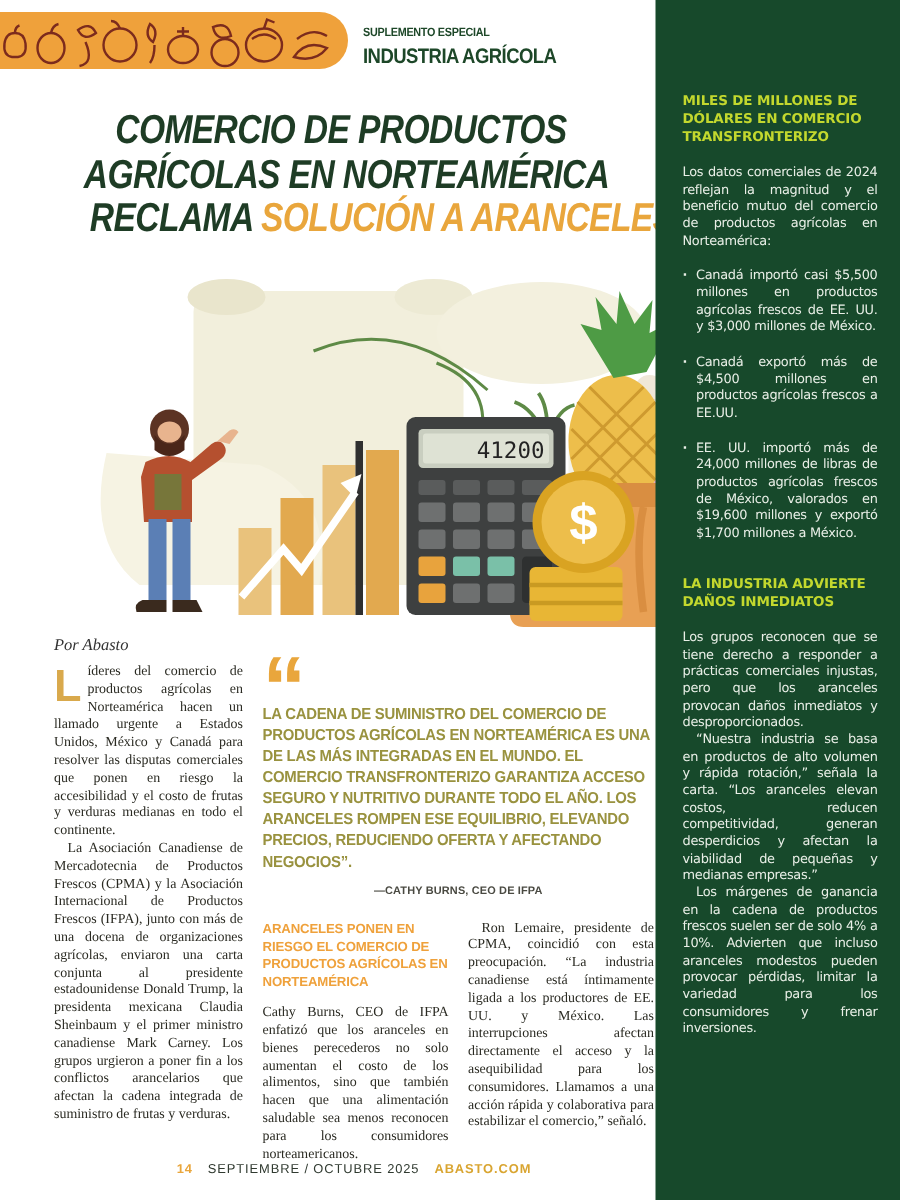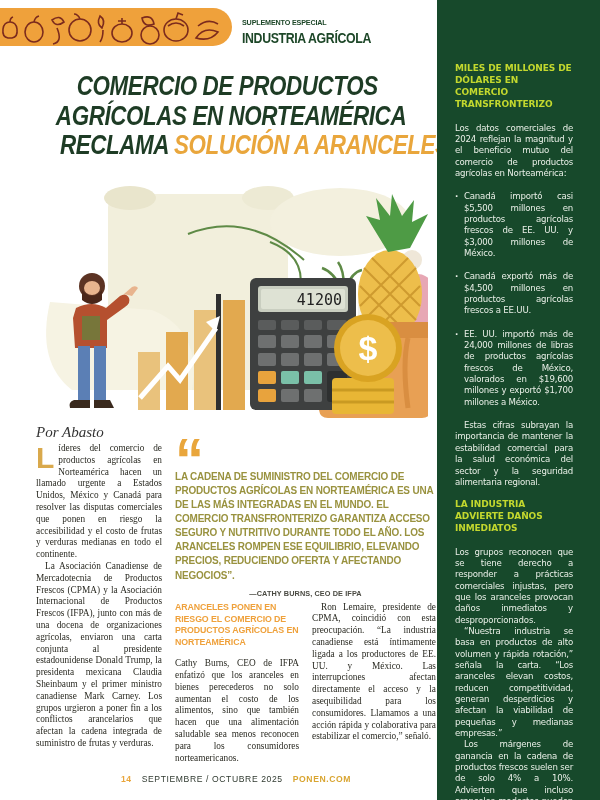--- a/index.html
+++ b/index.html
@@ -15,48 +15,48 @@
 
   
   .headline { position:absolute; left:20px; top:72px; width:415px; text-align:center;
     font-family:"Liberation Sans", sans-serif; font-weight:bold; color:#1E3C25;
     font-size:27px; line-height:1.1; letter-spacing:-0.5px; }
   .headline .hl-line { display:block;font-style:italic; }
   .headline .hl-inner { display:inline-block; transform:scaleX(0.83); transform-origin:center; white-space:nowrap; }
   .headline .accent { color:#E9A63C; }
 
   
-  .illustration { position:absolute; left:20px; top:182px; width:408px; height:240px; }
-
-  
-  .byline { position:absolute; left:36px; top:424px; font-style:italic; font-size:15px; color:#333; }
+  .illustration { position:absolute; left:41px; top:182px; width:408px; height:240px; }
+
+  
+  .byline { position:absolute; left:36px; top:424px; font-style:italic; font-size:11px; color:#333; }
   .body-grid { position:absolute; left:36px; top:443px; width:400px; display:flex; gap:13px; }
   .colA { width:126px; }
   .col-right { width:261px; }
   .bodytext { font-size:9.3px; line-height:1.27; text-align:justify; color:#2A2A22; }
   .bodytext.indent { text-indent:9px; }
   .dropcap { float:left; font-family:"Liberation Sans", sans-serif; font-weight:bold;
     font-size:30px; line-height:0.82; color:#D9A94C; padding:3px 4px 0 0; }
 
   .quote-mark { font-family:"Liberation Sans", sans-serif; font-weight:bold; font-size:58px;
     color:#E9A63C; line-height:0.55; height:26px; letter-spacing:-3px; }
   .quote-text { font-family:"Liberation Sans", sans-serif; font-weight:bold;
     font-size:10.6px; line-height:1.33; color:#99923F; letter-spacing:-0.2px;
     transform:scaleX(0.94); transform-origin:left; width:106%; }
   .quote-attr { margin-top:7px; font-family:"Liberation Sans", sans-serif; font-weight:bold;
     font-size:7.3px; color:#4a4a42; letter-spacing:0.1px;text-align:center; }
 
-  .two-cols { display:flex; gap:13px; margin-top:4px; }
+  .two-cols { display:flex; gap:13px; margin-top:16px; }
   .colB, .colC { width:124px; }
   .subhead { font-family:"Liberation Sans", sans-serif; font-weight:bold; font-size:8.8px;
     line-height:1.35; color:#EFA13B; margin-bottom:9px; letter-spacing:-0.1px; }
 
   
   .sidebar { position:absolute; left:437px; top:0; width:163px; height:800px;
-    background:#17492B; color:#E9EFE7; padding:62px 27px 0 18px;
+    background:#17492B; color:#E9EFE7; padding:62px 15px 0 18px;
     font-family:"DejaVu Sans", sans-serif; }
   .sb-head { color:#C3D82E; font-weight:bold; font-size:9px; line-height:1.35;
     letter-spacing:-0.1px; margin-bottom:12px; }
   .sb-p { font-size:8.6px; line-height:1.32; text-align:justify; margin-bottom:12px; letter-spacing:-0.2px; }
   .sb-p.indent { text-indent:9px; margin-bottom:0; }
   .sb-bullet { position:relative; padding-left:9px; font-size:8.6px; line-height:1.32;
     text-align:justify; margin-bottom:12px; letter-spacing:-0.2px; }
   .sb-bullet::before { content:"·"; position:absolute; left:0; top:0; font-weight:bold; }
   .sb-gap { height:10px; }
 
@@ -238,23 +238,22 @@
     </div>
   </div>
 </div>
 
 <aside class="sidebar">
   <div class="sb-head">MILES DE MILLONES DE DÓLARES EN COMERCIO TRANSFRONTERIZO</div>
   <p class="sb-p">Los datos comerciales de 2024 reflejan la magnitud y el beneficio mutuo del comercio de productos agrícolas en Norteamérica:</p>
   <div class="sb-bullet">Canadá importó casi $5,500 millones en productos agrícolas frescos de EE. UU. y $3,000 millones de México.</div>
   <div class="sb-bullet">Canadá exportó más de $4,500 millones en productos agrícolas frescos a EE.UU.</div>
   <div class="sb-bullet">EE. UU. importó más de 24,000 millones de libras de productos agrícolas frescos de México, valorados en $19,600 millones y exportó $1,700 millones a México.</div>
-  <p class="sb-p indent">Estas cifras subrayan la importancia de mantener la estabilidad comercial para la salud económica del sector y la seguridad alimentaria regional.</p>
   <div class="sb-gap"></div>
   <div class="sb-head">LA INDUSTRIA ADVIERTE DAÑOS INMEDIATOS</div>
   <p class="sb-p" style="margin-bottom:0">Los grupos reconocen que se tiene derecho a responder a prácticas comerciales injustas, pero que los aranceles provocan daños inmediatos y desproporcionados.</p>
   <p class="sb-p indent">“Nuestra industria se basa en productos de alto volumen y rápida rotación,” señala la carta. “Los aranceles elevan costos, reducen competitividad, generan desperdicios y afectan la viabilidad de pequeñas y medianas empresas.”</p>
   <p class="sb-p indent">Los márgenes de ganancia en la cadena de productos frescos suelen ser de solo 4% a 10%. Advierten que incluso aranceles modestos pueden provocar pérdidas, limitar la variedad para los consumidores y frenar inversiones.</p>
 </aside>
 
 <div class="footer">
-  <span class="pg">14</span><span>SEPTIEMBRE / OCTUBRE 2025</span><span class="site">PONEN.COM</span>
+  <span class="pg">14</span><span>SEPTIEMBRE / OCTUBRE 2025</span><span class="site">ABASTO.COM</span>
 </div>
 
 </body></html>

